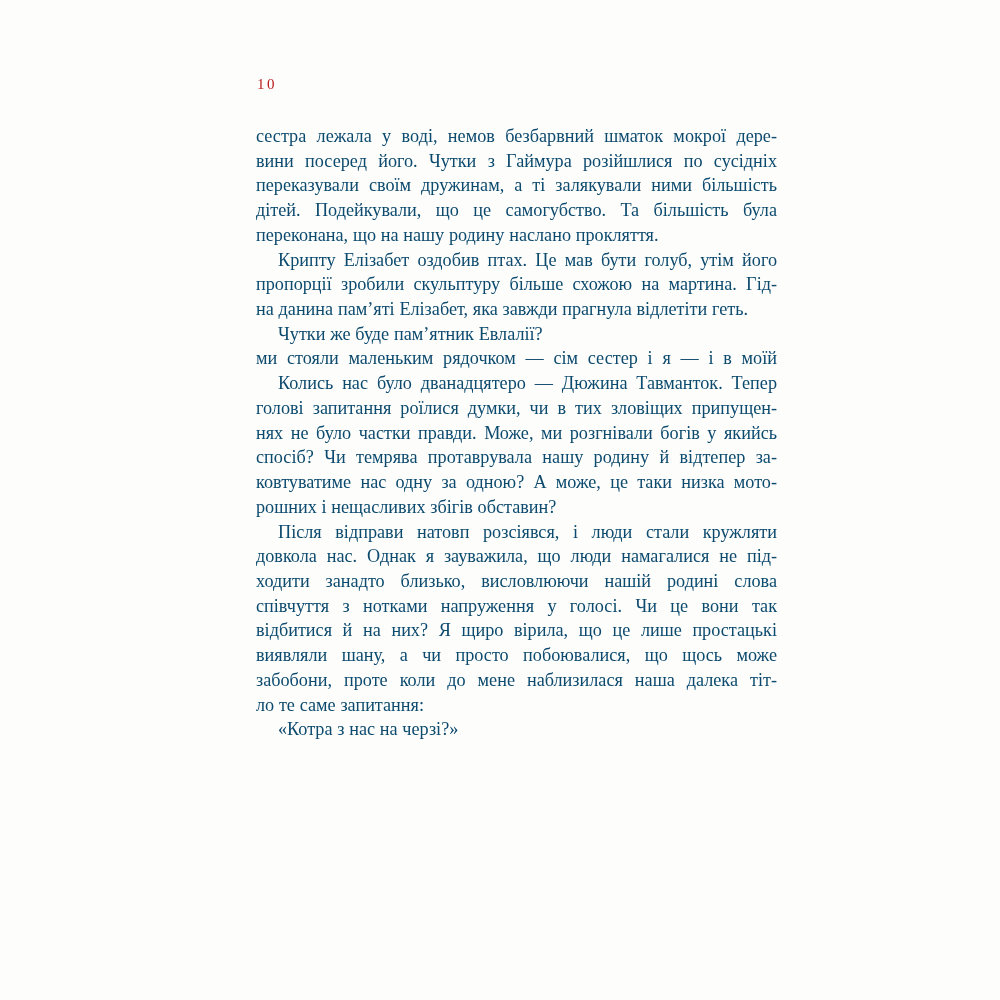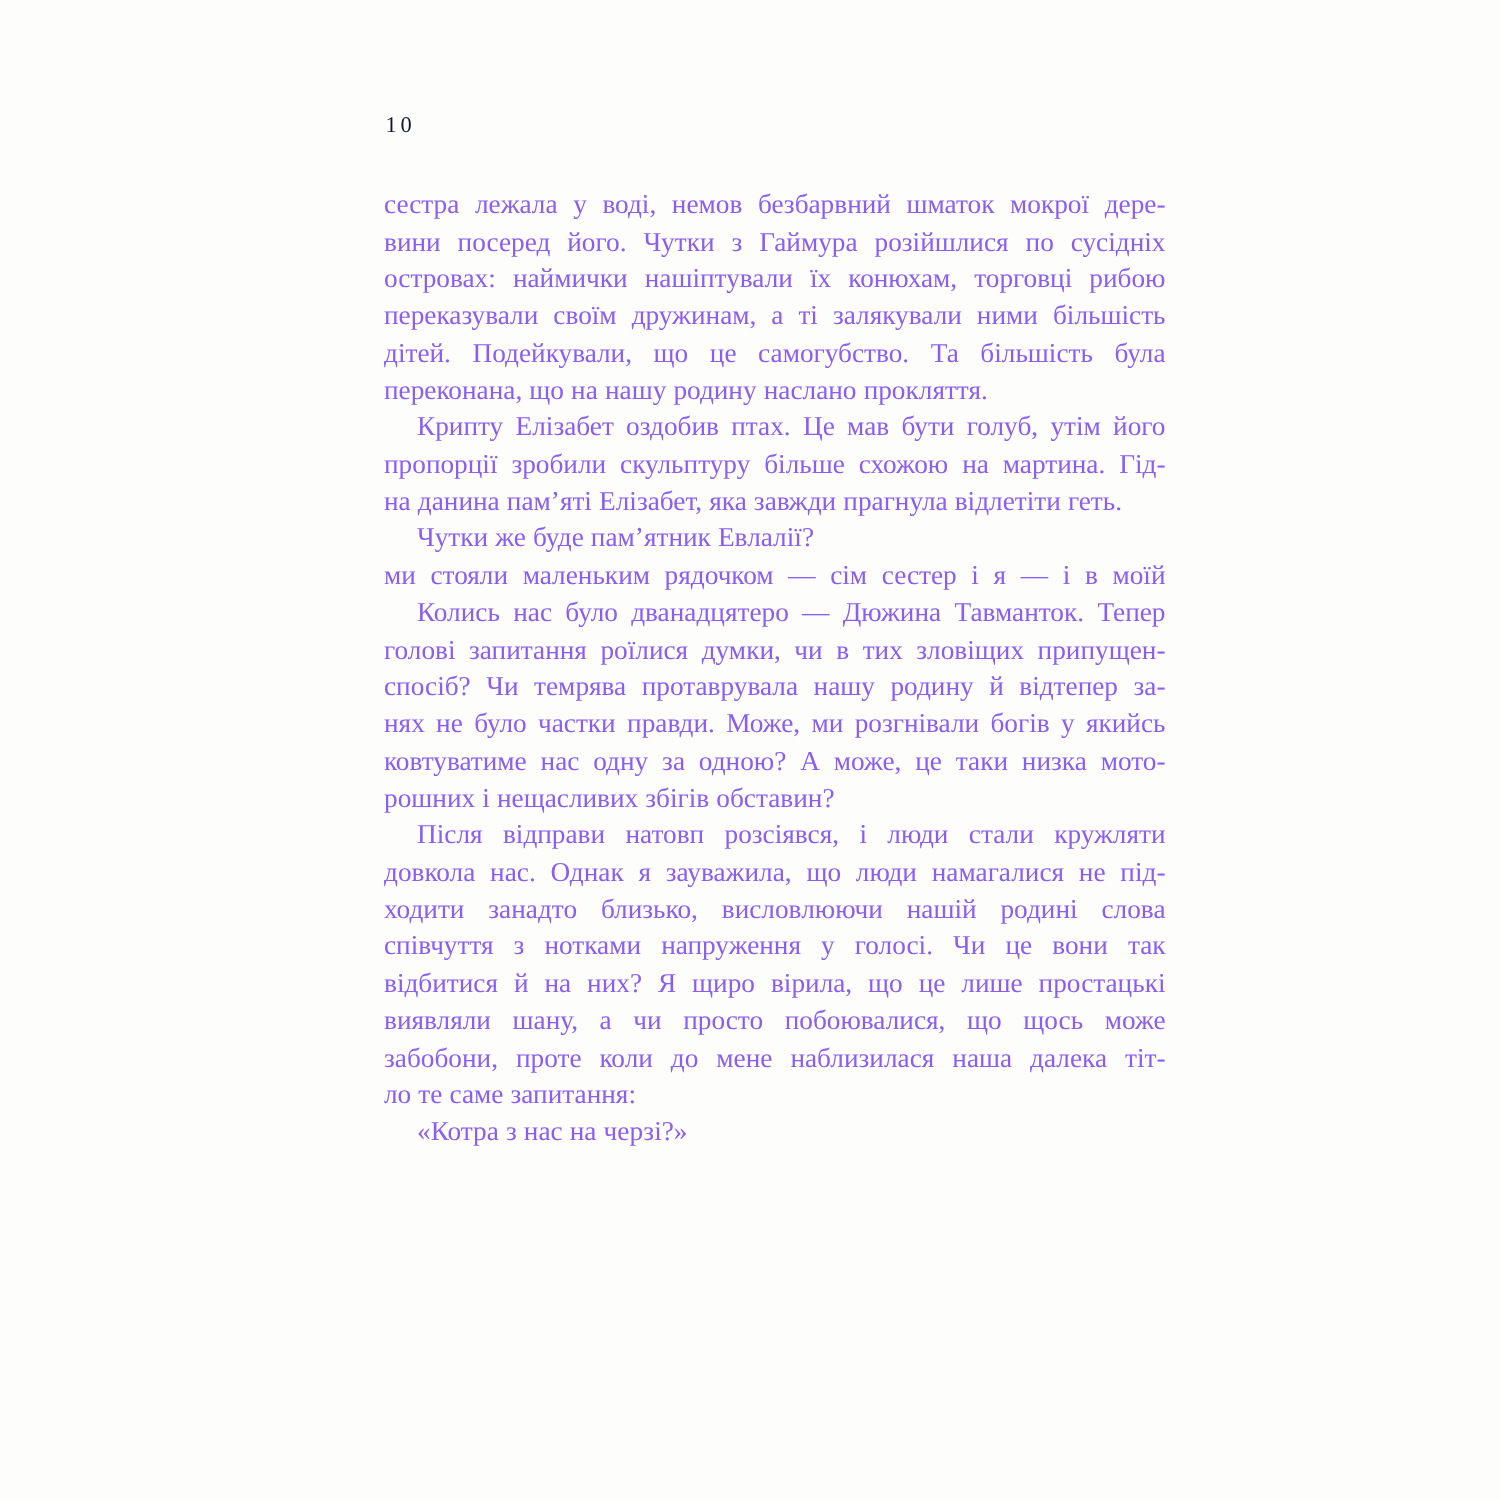--- a/index.html
+++ b/index.html
@@ -16,28 +16,28 @@
     height: 1000px;
     background: #fdfdfc;
     overflow: hidden;
   }
   .page-number {
     position: absolute;
     left: 257px;
     top: 76px;
     font-size: 15px;
     letter-spacing: 2.5px;
-    color: #0f172a;
+    color: #b91c1c;
   }
   .text-block {
     position: absolute;
     left: 256px;
     top: 124px;
     width: 521px;
-    color: #8b5cf6;
+    color: #0c4a6e;
     font-family: Liberation Serif, serif;
   }
   .paragraph {
     margin: 0;
     padding: 0;
   }
   .line {
     display: block;
     font-size: 18.2px;
     line-height: 24.72px;
@@ -56,39 +56,38 @@
 </style>
 </head>
 <body>
 
 <div class="book-page">
   <div class="page-number">10</div>
   <div class="text-block">
       <div class="paragraph">
         <div class="line">сестра лежала у воді, немов безбарвний шматок мокрої дере-</div>
         <div class="line">вини посеред його. Чутки з Гаймура розійшлися по сусідніх</div>
-        <div class="line">островах: наймички нашіптували їх конюхам, торговці рибою</div>
         <div class="line">переказували своїм дружинам, а ті залякували ними більшість</div>
         <div class="line">дітей. Подейкували, що це самогубство. Та більшість була</div>
         <div class="line last">переконана, що на нашу родину наслано прокляття.</div>
       </div>
       <div class="paragraph">
         <div class="line indent">Крипту Елізабет оздобив птах. Це мав бути голуб, утім його</div>
         <div class="line">пропорції зробили скульптуру більше схожою на мартина. Гід-</div>
         <div class="line last">на данина пам’яті Елізабет, яка завжди прагнула відлетіти геть.</div>
       </div>
       <div class="paragraph">
         <div class="line last indent">Чутки же буде пам’ятник Евлалії?</div>
       </div>
       <div class="paragraph">
         <div class="line">ми стояли маленьким рядочком — сім сестер і я — і в моїй</div>
         <div class="line indent">Колись нас було дванадцятеро — Дюжина Тавманток. Тепер</div>
         <div class="line">голові запитання роїлися думки, чи в тих зловіщих припущен-</div>
+        <div class="line">нях не було частки правди. Може, ми розгнівали богів у якийсь</div>
         <div class="line">спосіб? Чи темрява протаврувала нашу родину й відтепер за-</div>
-        <div class="line">нях не було частки правди. Може, ми розгнівали богів у якийсь</div>
         <div class="line">ковтуватиме нас одну за одною? А може, це таки низка мото-</div>
         <div class="line last">рошних і нещасливих збігів обставин?</div>
       </div>
       <div class="paragraph">
         <div class="line indent">Після відправи натовп розсіявся, і люди стали кружляти</div>
         <div class="line">довкола нас. Однак я зауважила, що люди намагалися не під-</div>
         <div class="line">ходити занадто близько, висловлюючи нашій родині слова</div>
         <div class="line">співчуття з нотками напруження у голосі. Чи це вони так</div>
         <div class="line">відбитися й на них? Я щиро вірила, що це лише простацькі</div>
         <div class="line">виявляли шану, а чи просто побоювалися, що щось може</div>

